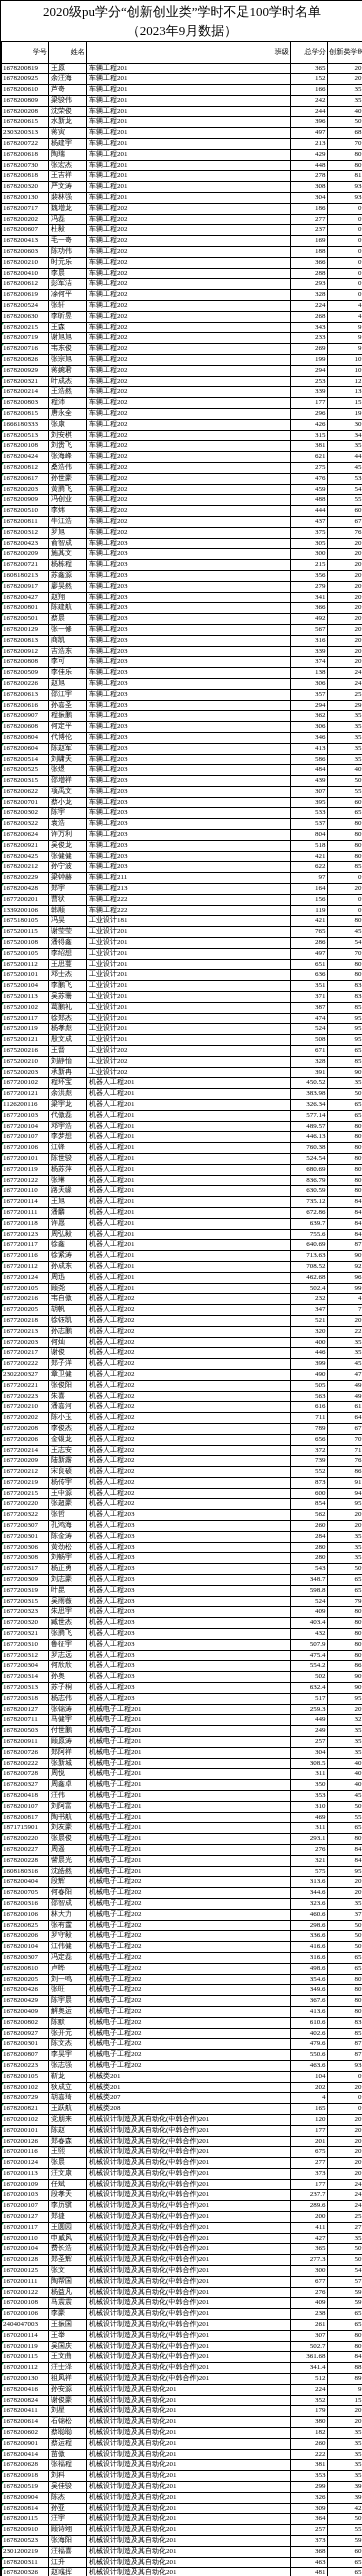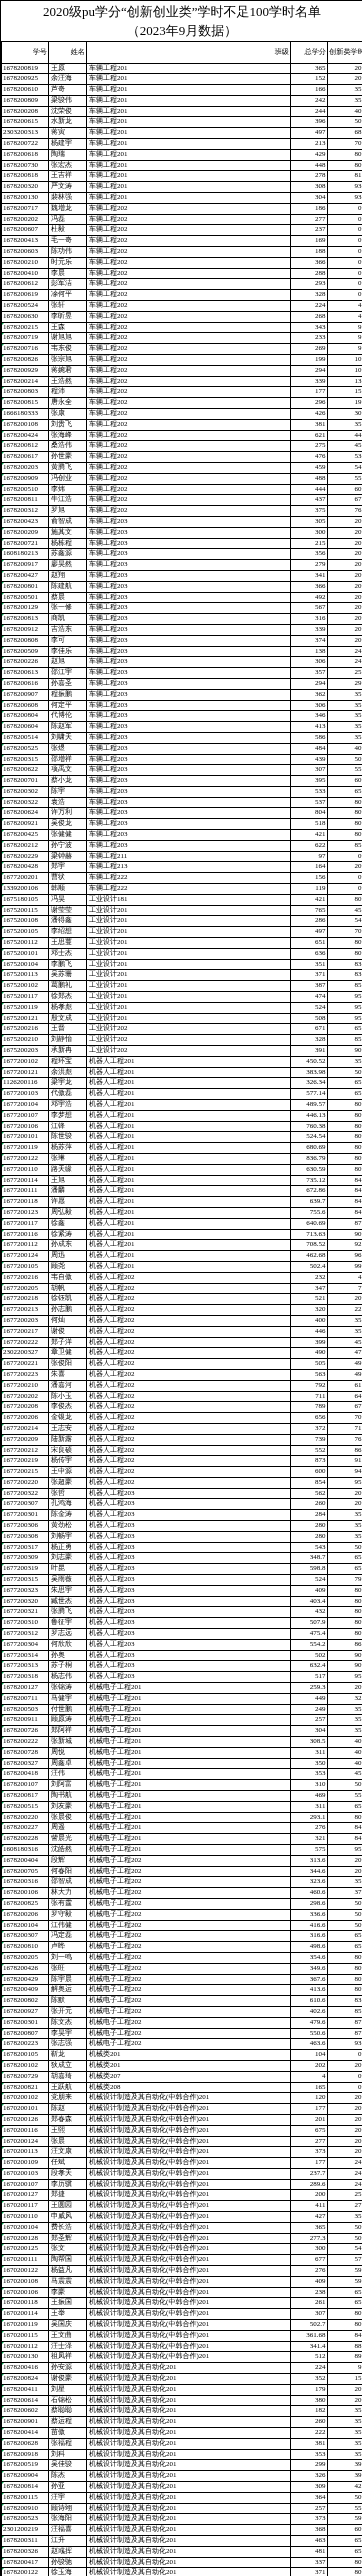--- a/index.html
+++ b/index.html
@@ -243,20 +243,27 @@
           <td class="c4">10</td>
         </tr>
         <tr>
           <td class="c0 flagged">1678200929</td>
           <td class="c1">蒋婉君</td>
           <td class="c2">车辆工程202</td>
           <td class="c3">294</td>
           <td class="c4">10</td>
         </tr>
         <tr>
+          <td class="c0 flagged">1678200321</td>
+          <td class="c1">叶成杰</td>
+          <td class="c2">车辆工程202</td>
+          <td class="c3">253</td>
+          <td class="c4">12</td>
+        </tr>
+        <tr>
           <td class="c0 flagged">1678200214</td>
           <td class="c1">王浩然</td>
           <td class="c2">车辆工程202</td>
           <td class="c3">339</td>
           <td class="c4">13</td>
         </tr>
         <tr>
           <td class="c0 flagged">1678200803</td>
           <td class="c1">程沛</td>
           <td class="c2">车辆工程202</td>
@@ -269,20 +276,27 @@
           <td class="c2">车辆工程202</td>
           <td class="c3">296</td>
           <td class="c4">19</td>
         </tr>
         <tr>
           <td class="c0 flagged">1666180333</td>
           <td class="c1">张康</td>
           <td class="c2">车辆工程202</td>
           <td class="c3">426</td>
           <td class="c4">30</td>
+        </tr>
+        <tr>
+          <td class="c0 flagged">1678200513</td>
+          <td class="c1">刘安棋</td>
+          <td class="c2">车辆工程202</td>
+          <td class="c3">315</td>
+          <td class="c4">34</td>
         </tr>
         <tr>
           <td class="c0 flagged">1678200108</td>
           <td class="c1">刘贵飞</td>
           <td class="c2">车辆工程202</td>
           <td class="c3">381</td>
           <td class="c4">35</td>
         </tr>
         <tr>
           <td class="c0 flagged">1678200424</td>
@@ -897,21 +911,21 @@
           <td class="c0 flagged">1677200223</td>
           <td class="c1">朱喜</td>
           <td class="c2">机器人工程202</td>
           <td class="c3">563</td>
           <td class="c4">49</td>
         </tr>
         <tr>
           <td class="c0 flagged">1677200210</td>
           <td class="c1">潘嘉河</td>
           <td class="c2">机器人工程202</td>
-          <td class="c3">792</td>
+          <td class="c3">616</td>
           <td class="c4">61</td>
         </tr>
         <tr>
           <td class="c0 flagged">1677200202</td>
           <td class="c1">陈小玉</td>
           <td class="c2">机器人工程202</td>
           <td class="c3">711</td>
           <td class="c4">64</td>
         </tr>
         <tr>
@@ -1167,21 +1181,21 @@
           <td class="c4">50</td>
         </tr>
         <tr>
           <td class="c0 flagged">1678200817</td>
           <td class="c1">陶书航</td>
           <td class="c2">机械电子工程201</td>
           <td class="c3">469</td>
           <td class="c4">55</td>
         </tr>
         <tr>
-          <td class="c0 flagged">1678200515</td>
+          <td class="c0 flagged">1871715901</td>
           <td class="c1">刘友豪</td>
           <td class="c2">机械电子工程201</td>
           <td class="c3">311</td>
           <td class="c4">65</td>
         </tr>
         <tr>
           <td class="c0 flagged">1678200220</td>
           <td class="c1">张晨俊</td>
           <td class="c2">机械电子工程201</td>
           <td class="c3">293.1</td>
@@ -1489,21 +1503,21 @@
           <td class="c4">59</td>
         </tr>
         <tr>
           <td class="c0 flagged">1670200106</td>
           <td class="c1">李豪</td>
           <td class="c2">机械设计制造及其自动化(中韩合作)201</td>
           <td class="c3">238</td>
           <td class="c4">65</td>
         </tr>
         <tr>
-          <td class="c0 flagged">1670200118</td>
+          <td class="c0 flagged">2404047003</td>
           <td class="c1">王振国</td>
           <td class="c2">机械设计制造及其自动化(中韩合作)201</td>
           <td class="c3">261</td>
           <td class="c4">65</td>
         </tr>
         <tr>
           <td class="c0 flagged">1670200114</td>
           <td class="c1">王举</td>
           <td class="c2">机械设计制造及其自动化(中韩合作)201</td>
           <td class="c3">307</td>

